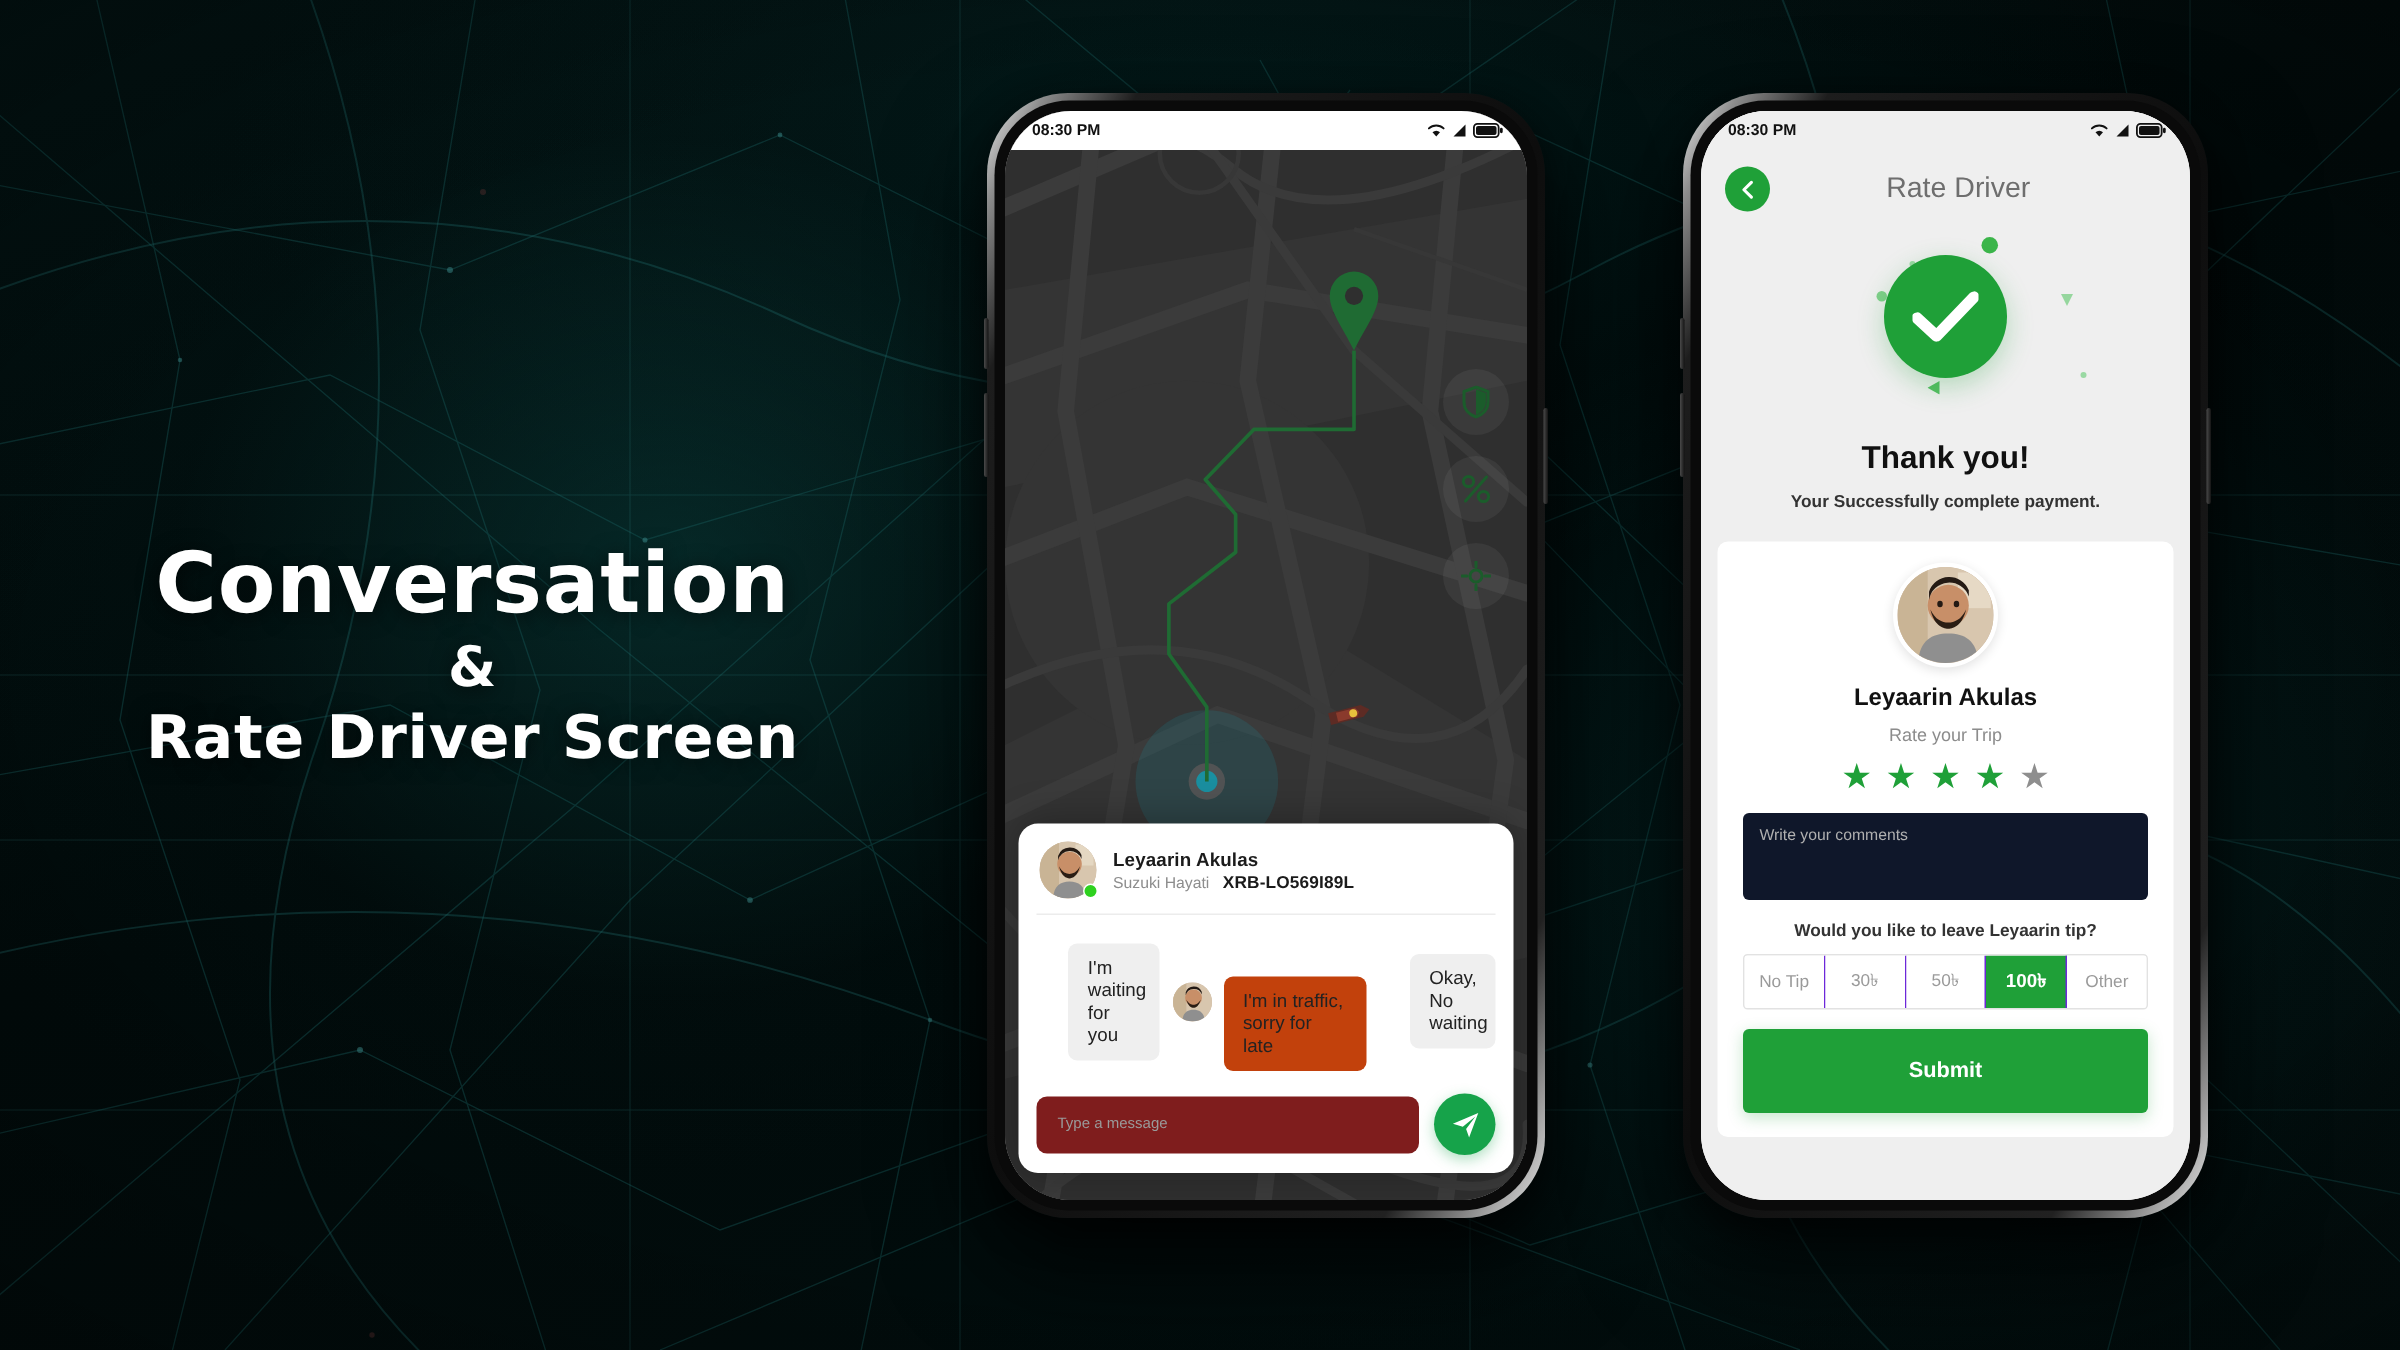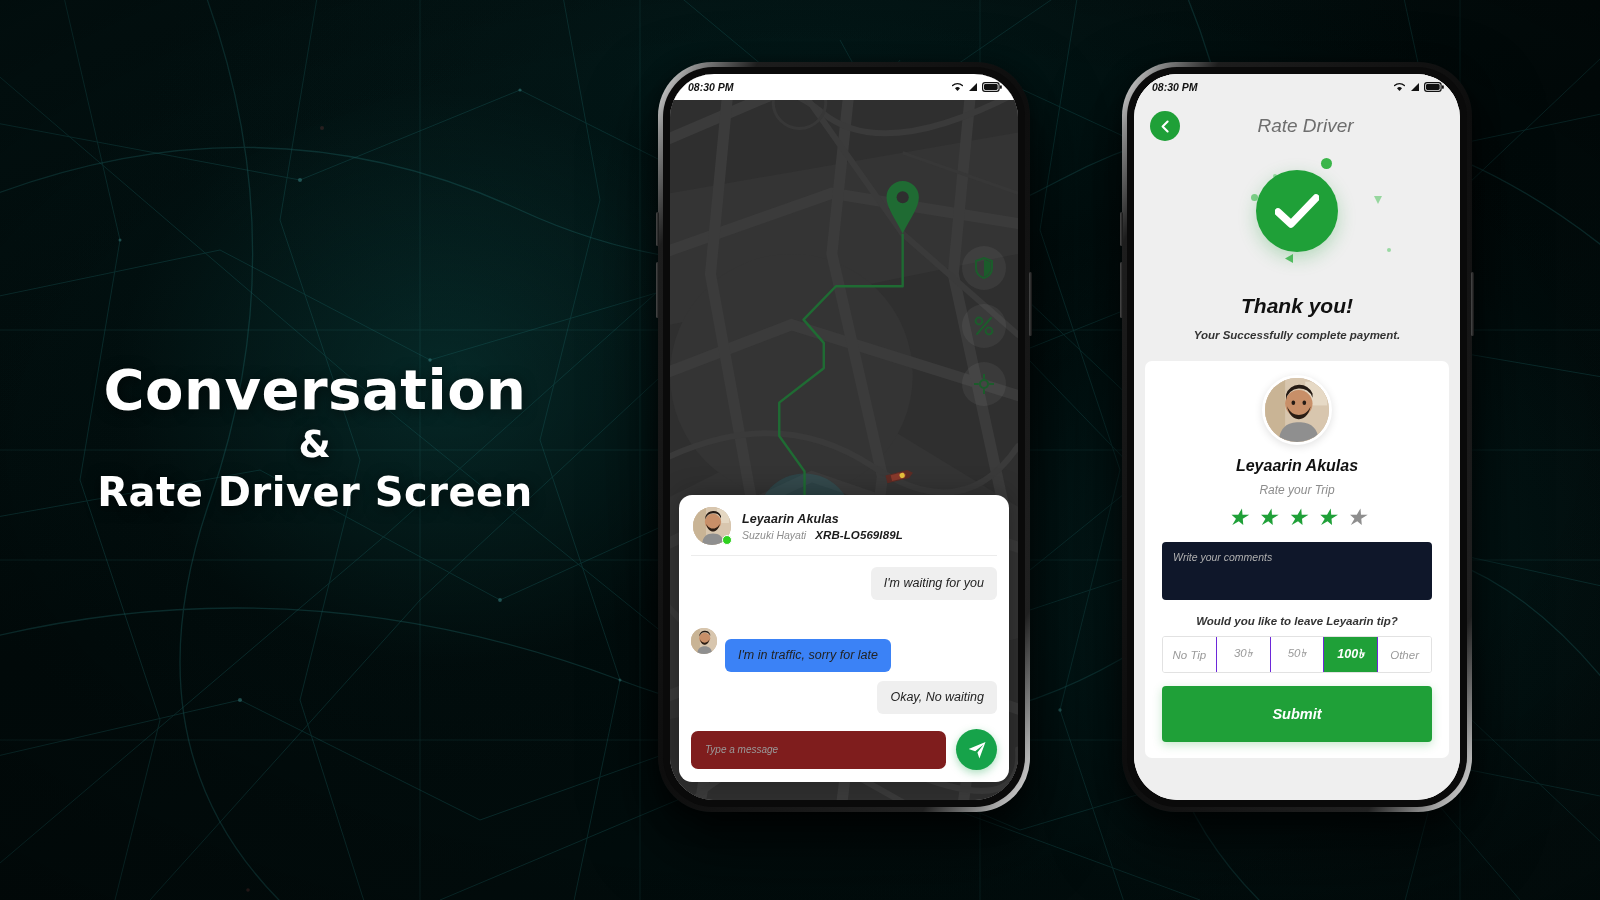--- a/index.html
+++ b/index.html
@@ -45,21 +45,20 @@
     border-radius: 54px;
     background: linear-gradient(118deg, #f2f2f2 0%, #8d8d8d 5%, #1d1d1d 13%, #0d0d0d 50%, #212121 86%, #a5a5a5 95%, #e8e8e8 100%);
     padding: 5px;
     box-shadow: 0 32px 70px rgba(0,0,0,0.72), 0 8px 24px rgba(0,0,0,0.55);
   }
   .phone-inner {
     width: 100%; height: 100%;
     border-radius: 50px;
     background: #0a0a0a;
     padding: 7px;
-    font-style: italic;
   }
   .screen {
     width: 100%; height: 100%;
     border-radius: 44px;
     overflow: hidden;
     position: relative;
     background: #ffffff;
   }
   .side-btn {
     position: absolute; width: 3px; border-radius: 2px;
@@ -112,32 +111,32 @@
   .online-dot {
     position: absolute; right: -1px; bottom: 0px;
     width: 10px; height: 10px; border-radius: 50%;
     background: #2ed11f; border: 1.5px solid #ffffff;
   }
   .drv-name { font-size: 12.5px; font-weight: 700; color: #1b1b1b; letter-spacing: 0.1px; }
   .drv-sub { margin-top: 3px; display: flex; align-items: baseline; gap: 9px; }
   .drv-car { font-size: 10.5px; color: #8d8d8d; }
   .drv-plate { font-size: 11.5px; font-weight: 700; color: #1b1b1b; letter-spacing: 0.1px; }
 
-  .msgs { padding: 11px 0 4px 0; display: flex; flex-direction: column; gap: 9px; }
+  .msgs { padding: 11px 0 4px 0; display: flex; flex-direction: row; gap: 9px; }
   .msg-row { display: flex; align-items: center; gap: 8px; }
   .msg-row.out { justify-content: flex-end; }
   .msg-row.in { justify-content: flex-start; }
   .msg-av { width: 26px; height: 26px; border-radius: 50%; overflow: hidden; flex: none; background: #cbb79f; }
   .msg-av svg { display: block; width: 100%; height: 100%; }
   .bubble {
     font-size: 12.5px; color: #222; padding: 9px 13px;
     border-radius: 6px; max-width: 74%; line-height: 1.2;
   }
   .bubble.out { background: #efefef; }
-  .bubble.in  { background: #3b82f6; margin-top: 30px; }
+  .bubble.in  { background: #c2410c; margin-top: 30px; }
 
   .composer { display: flex; align-items: center; gap: 10px; padding-top: 11px; }
   .composer-field {
     flex: 1; height: 38px; background: #7f1d1d; border-radius: 7px;
     display: flex; align-items: center; padding: 0 14px;
     font-size: 10px; color: #9a9a9a;
   }
   .send-btn {
     width: 41px; height: 41px; border-radius: 50%; flex: none;
     background: #16a34a; display: flex; align-items: center; justify-content: center;

